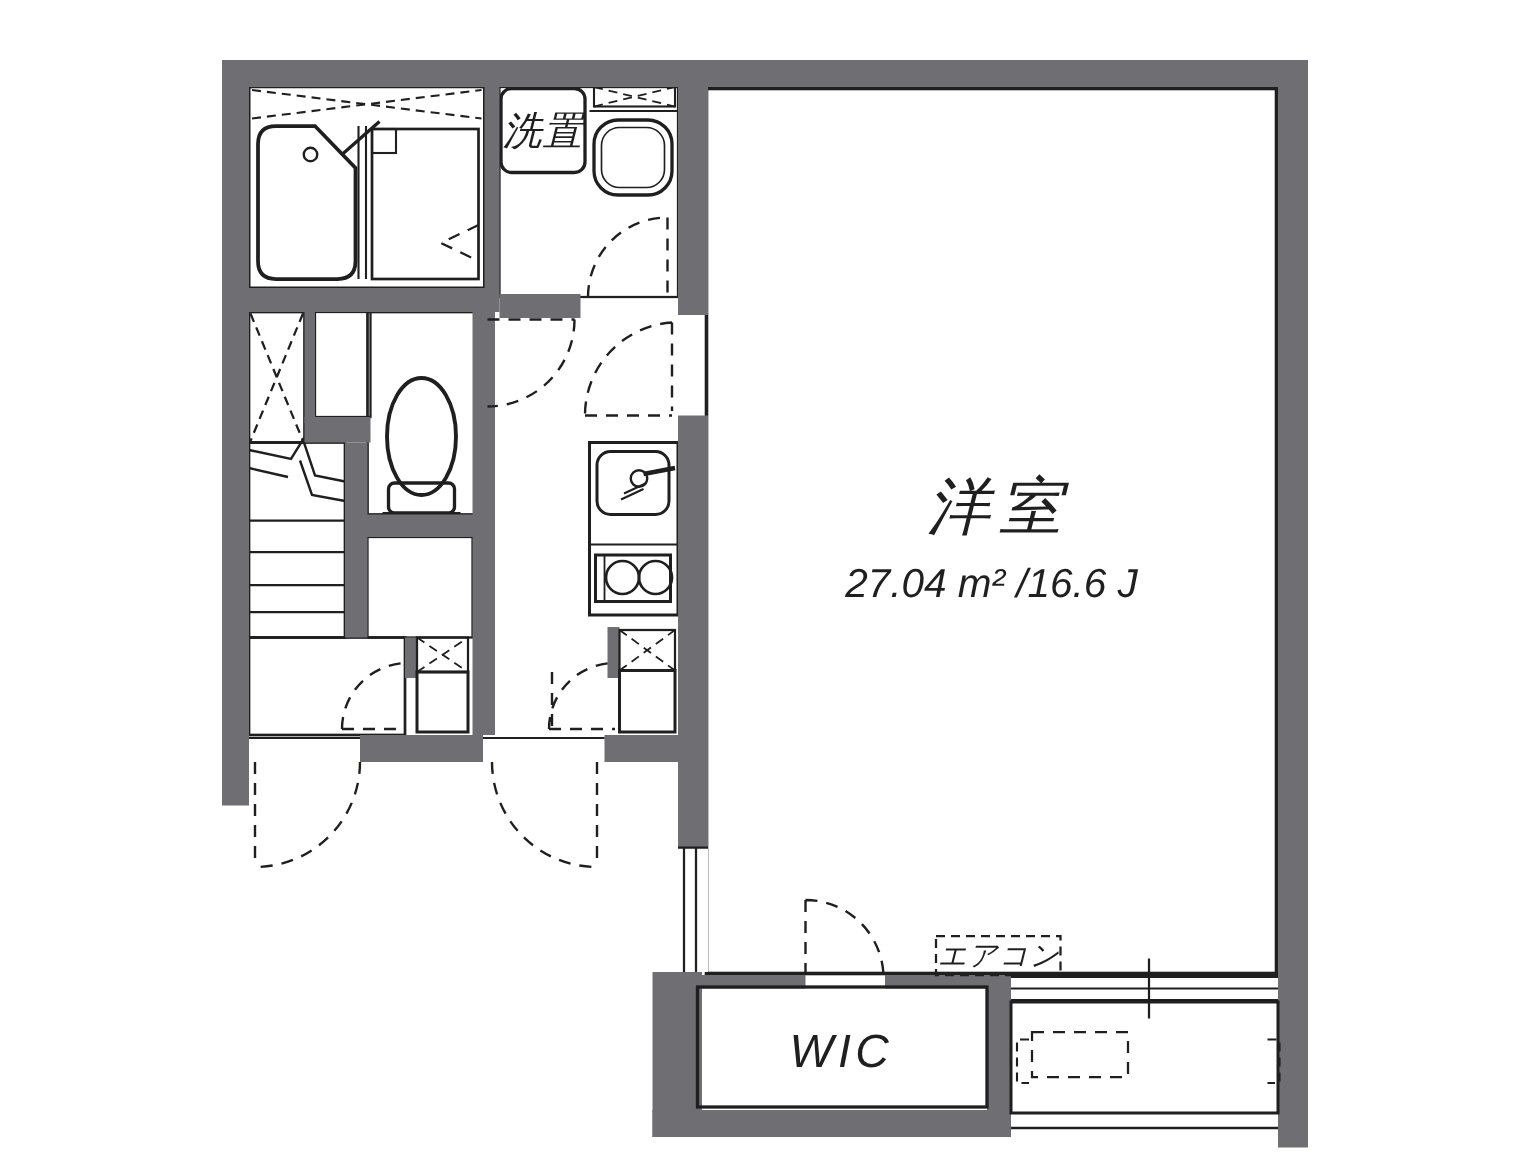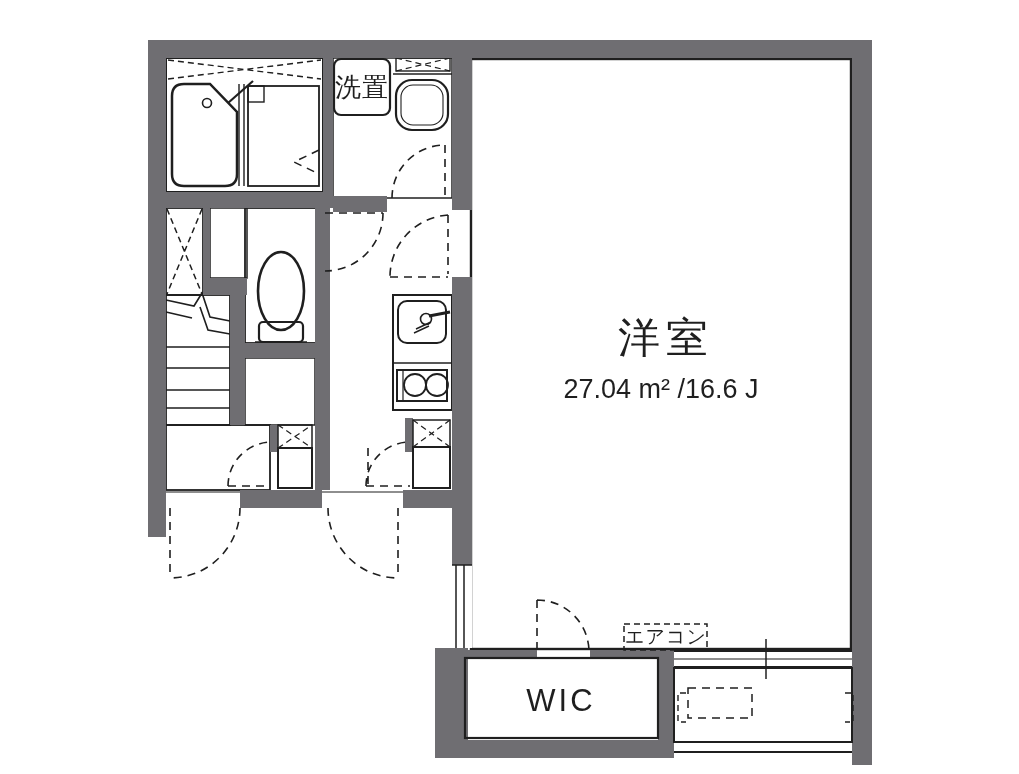--- a/index.html
+++ b/index.html
@@ -1,16 +1,16 @@
 <!DOCTYPE html>
 <html style="--bg: #ffffff; --wall: #6f6e72; --water: #dfe9f7; --waterlight: #eaf2fb; --stairs: #b4b3b6; --closet: #fcf0d8; --line: #1f1f1f;"><head>
 <meta charset="utf-8">
 <style>
   html,body{margin:0;padding:0;background:#ffffff;}
-  .stage{position:relative;width:1019px;height:774px;background:var(--bg,#fff);overflow:hidden;}
+  .stage{position:relative;width:1019px;height:774px;background:var(--bg,#fff);overflow:hidden;font-style:italic;}
   svg{display:block;}
   .wall{fill:var(--wall);}
   .blue{fill:var(--water);}
   .blue2{fill:var(--waterlight);}
   .gray{fill:var(--stairs);}
   .cream{fill:var(--closet);}
   .white{fill:#ffffff;}
   .ln{stroke:var(--line);fill:none;}
   .dash{stroke-dasharray:8 6;}
   .dash2{stroke-dasharray:6 4;}

